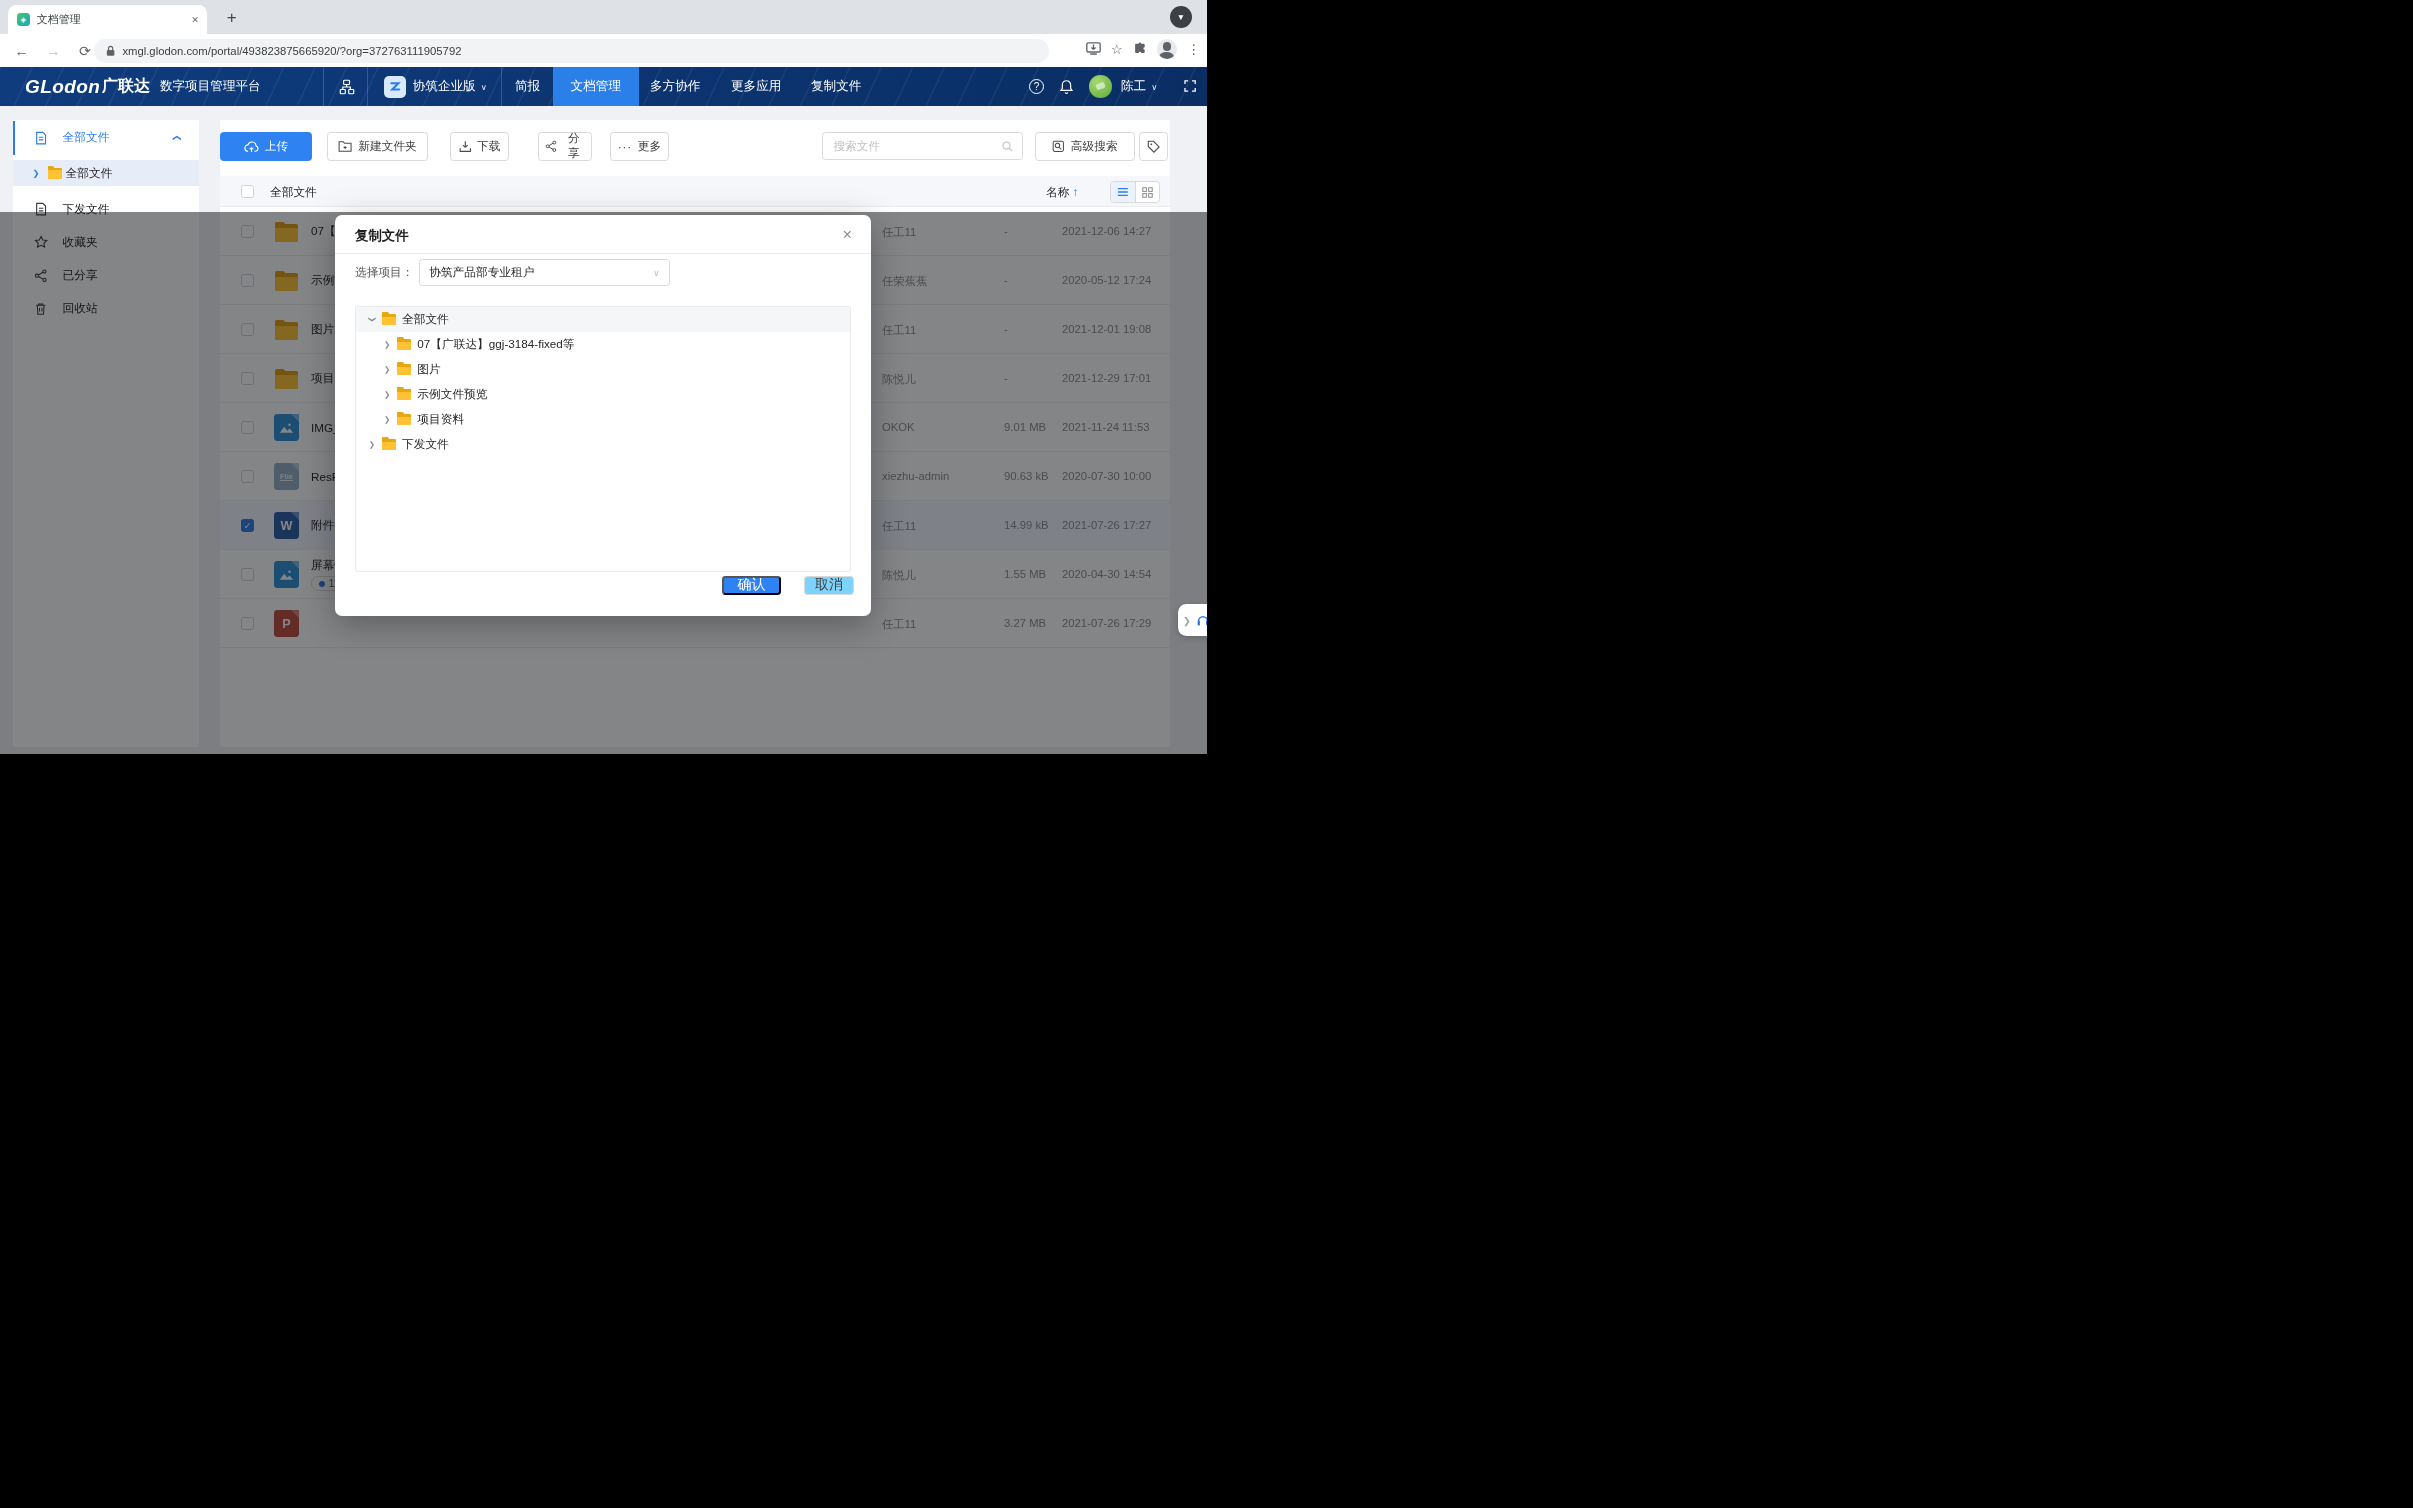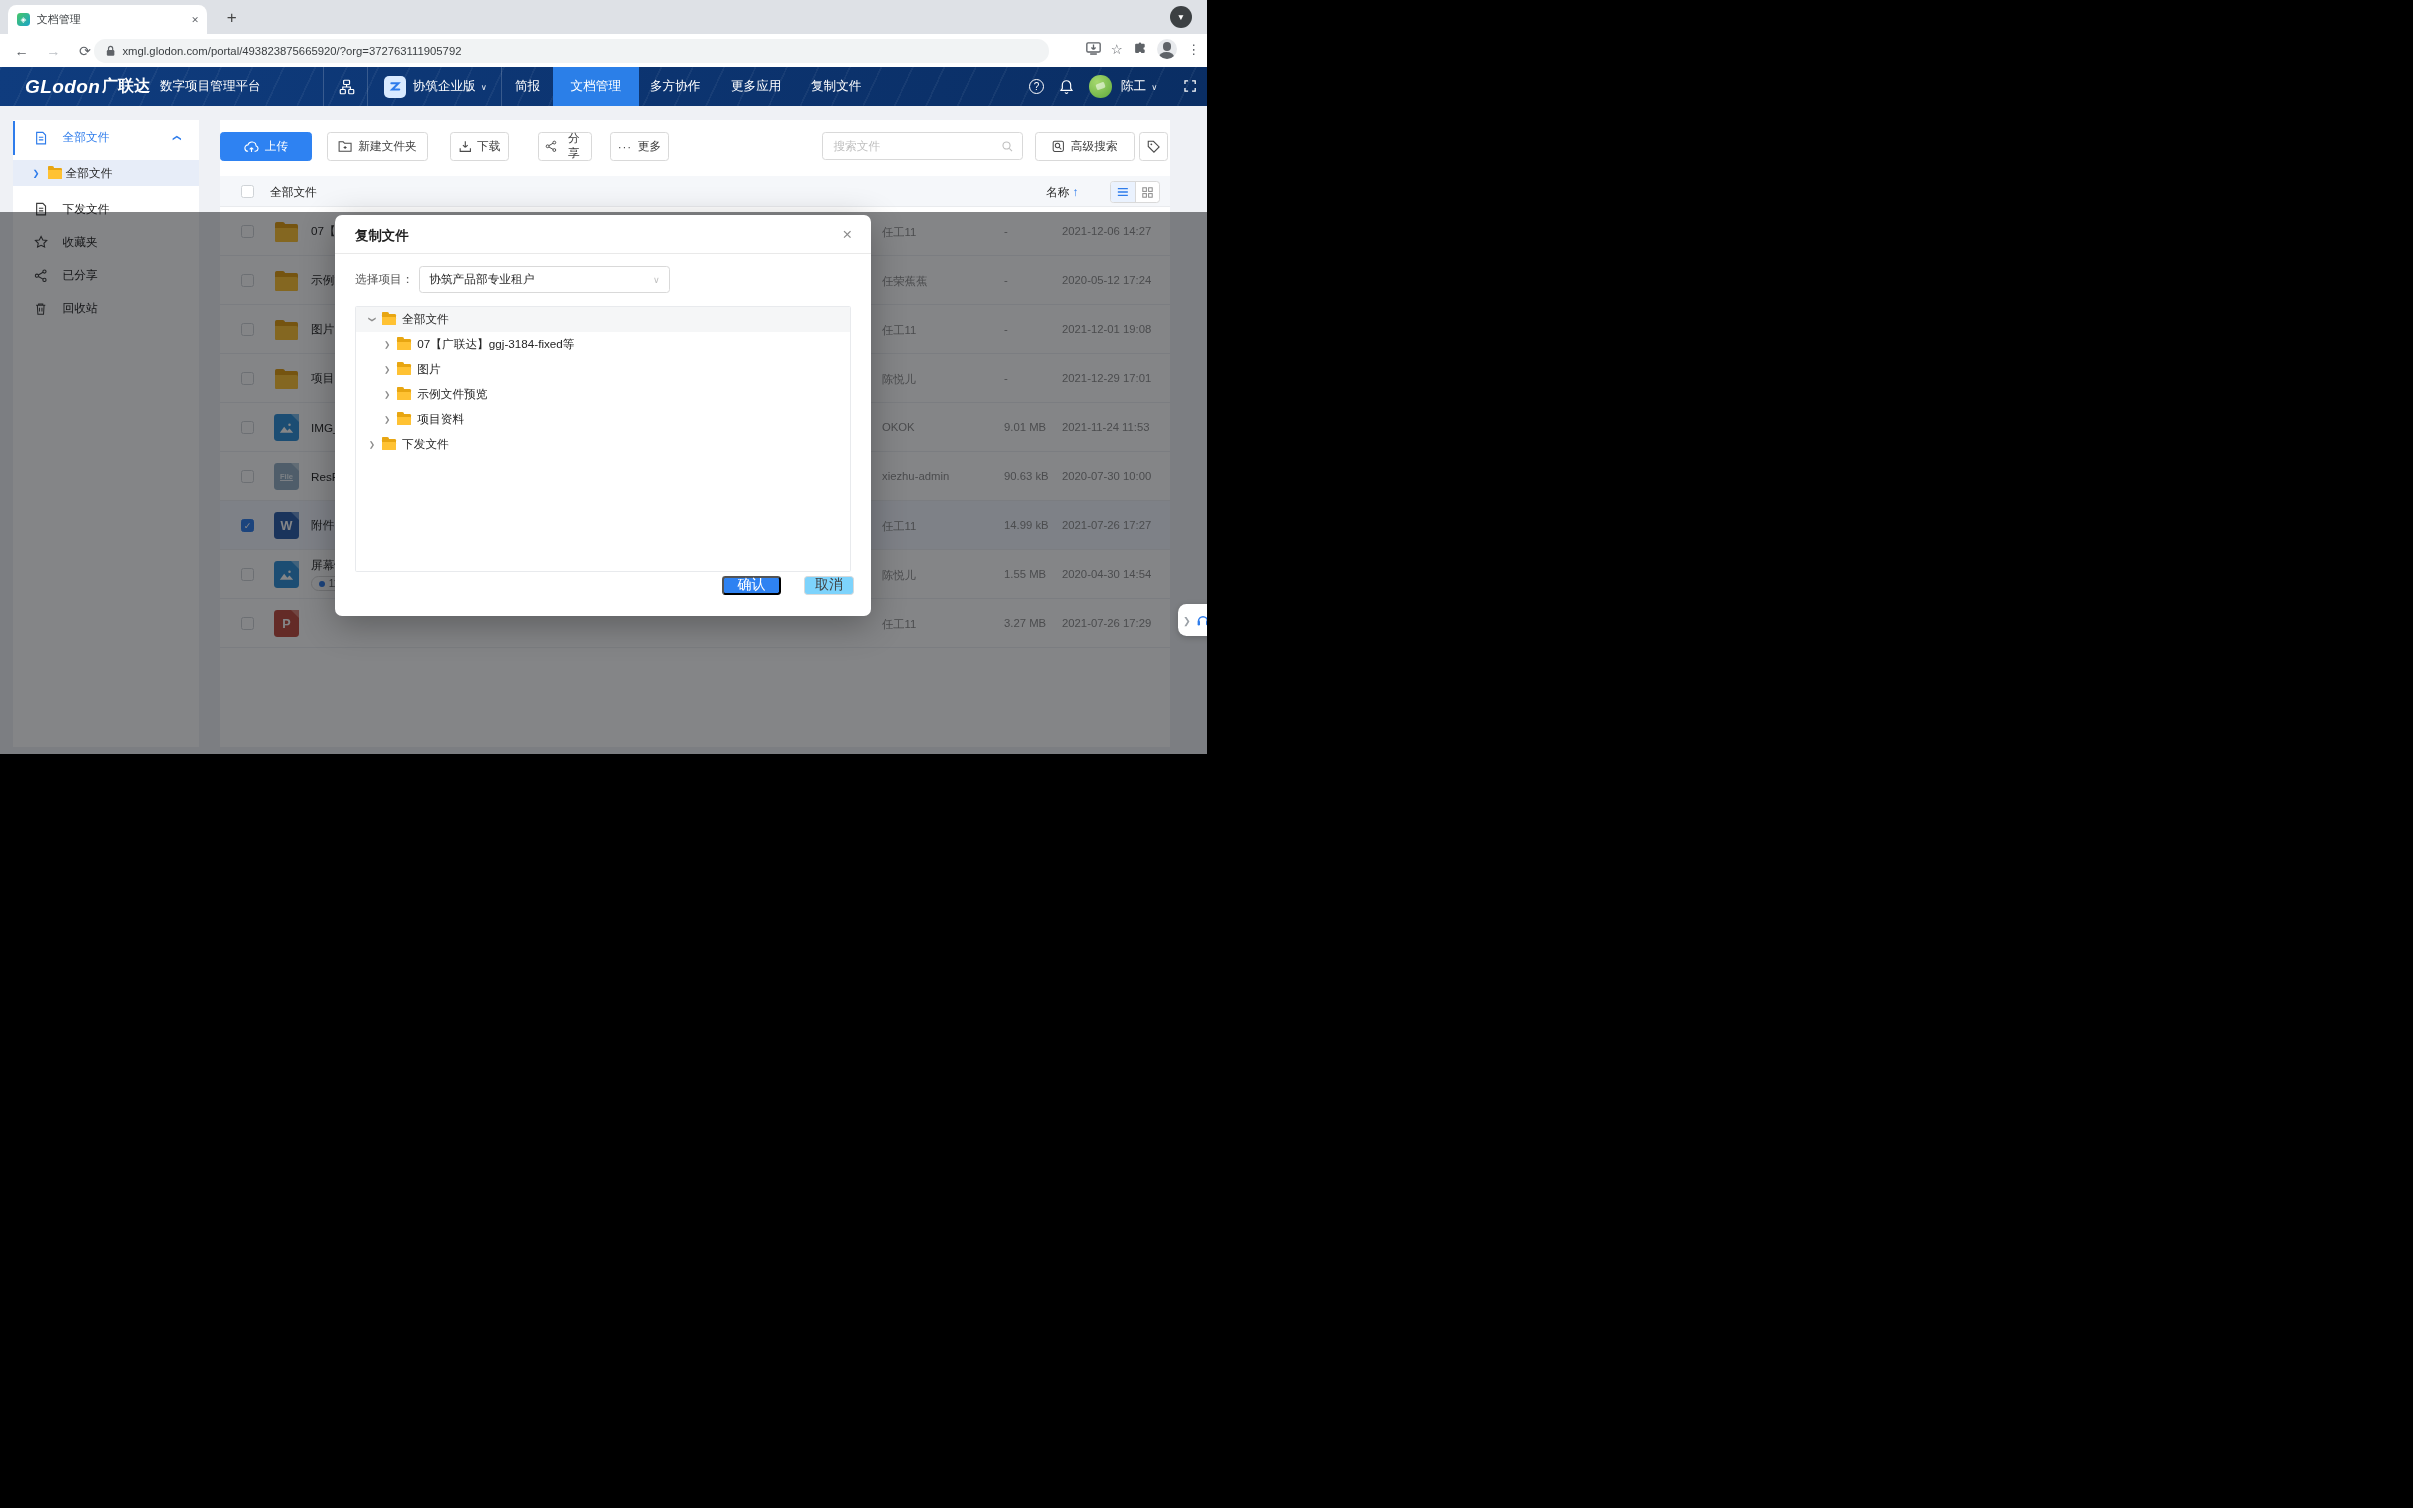--- a/index.html
+++ b/index.html
@@ -97,21 +97,21 @@
   .badge span{font-size:10px;color:#595959;}
   .fowner,.fsize,.fdate{position:absolute;top:17.6px;font-size:11.3px;color:#8C8C8C;white-space:nowrap;}
   .fowner{left:662px;} .fsize{left:784px;} .fdate{left:842px;}
 
   
   .overlay{position:absolute;left:0;top:106px;width:1207px;height:649px;background:rgba(10,12,15,0.5);z-index:10;}
   .modal{position:absolute;left:335px;top:215px;width:536px;height:401px;background:#fff;border-radius:7px;z-index:20;box-shadow:0 8.4px 34px rgba(0,0,0,0.3);}
   .m-head{position:absolute;left:0;top:0;width:536px;height:39px;border-bottom:0.8px solid #E9E9E9;}
   .m-title{position:absolute;left:20px;top:11.7px;font-size:13.4px;font-weight:600;color:#1F1F1F;}
   .m-close{position:absolute;right:18.4px;top:11.7px;font-size:12.6px;color:#8C8C8C;}
-  .m-selrow{position:absolute;left:20px;top:51px;display:flex;align-items:center;}
+  .m-selrow{position:absolute;left:20px;top:44px;display:flex;align-items:center;}
   .m-sellabel{font-size:11.7px;color:#595959;width:64px;}
   .m-select{width:251px;height:27px;border:0.8px solid #D9D9D9;border-radius:3.4px;display:flex;align-items:center;padding:0 9.2px;justify-content:space-between;}
   .m-selval{font-size:11.7px;color:#262626;}
   .m-selchev{font-size:9.2px;color:#BFBFBF;}
   .m-tree{position:absolute;left:20px;top:91px;width:496px;height:266px;border:0.8px solid #E8EAED;border-radius:1.7px;overflow:hidden;background:#fff;}
   .tree-row{position:relative;height:25px;display:flex;align-items:center;gap:5.9px;}
   .tree-row.sel{background:#F5F6F7;}
   .tchev{font-size:7.5px;color:#8C8C8C;width:8.4px;display:inline-block;text-align:center;}
   .tchev.exp{transform:rotate(90deg);}
   .folder-sm{position:relative;width:14.2px;height:11px;background:#E8A612;border-radius:1.3px;flex:0 0 14.2px;}

